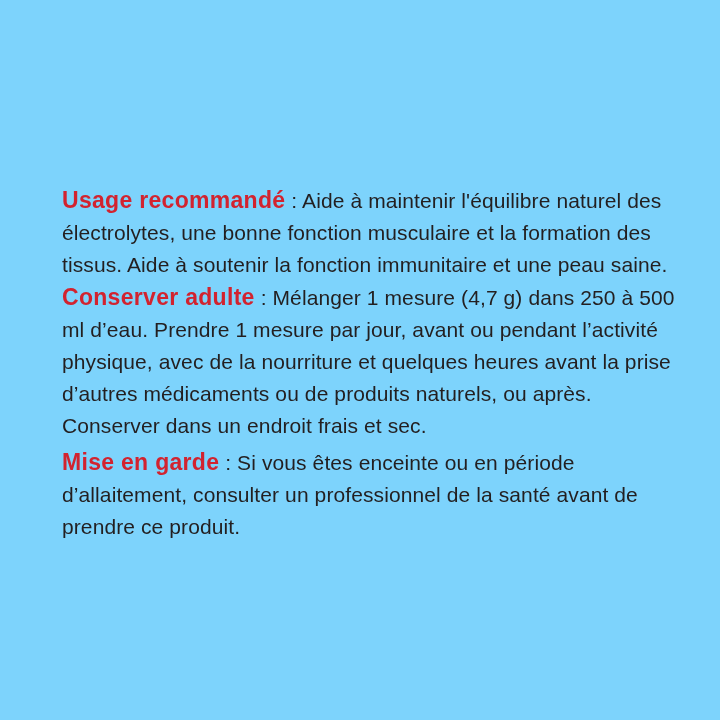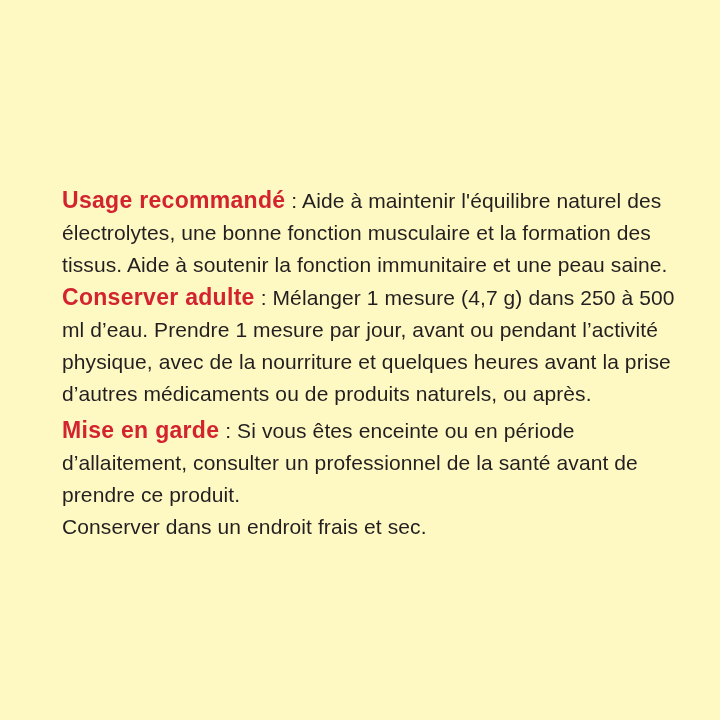--- a/index.html
+++ b/index.html
@@ -6,21 +6,21 @@
   html, body {
     width: 720px;
     height: 720px;
     background: #ffffff;
     font-family: "Liberation Sans", sans-serif;
   }
   .canvas {
     position: relative;
     width: 720px;
     height: 720px;
-    background: #fef9c3;
+    background: #7dd3fc;
     overflow: hidden;
     padding-left: 48px;
   }
   .content {
     position: absolute;
     left: 62px;
     top: 184px;
     width: 630px;
   }
   .para {
@@ -57,20 +57,20 @@
 
     <p class="para"><span class="heading">Usage recommandé</span><span class="sep"> : </span><span class="body">Aide à maintenir l'équilibre naturel des
 électrolytes, une bonne fonction musculaire et la formation des
 tissus. Aide à soutenir la fonction immunitaire et une peau saine.</span></p>
 
     <p class="para"><span class="heading">Conserver adulte</span><span class="sep"> : </span><span class="body">Mélanger 1 mesure (4,7 g) dans 250 à 500
 ml d’eau. Prendre 1 mesure par jour, avant ou pendant l’activité
 physique, avec de la nourriture et quelques heures avant la prise
 d’autres médicaments ou de produits naturels, ou après.</span></p>
 
+    <p class="para storage">Conserver dans un endroit frais et sec.</p>
+
     <p class="para gap-before"><span class="heading">Mise en garde</span><span class="sep"> : </span><span class="body">Si vous êtes enceinte ou en période
 d’allaitement, consulter un professionnel de la santé avant de
 prendre ce produit.</span></p>
-
-    <p class="para storage">Conserver dans un endroit frais et sec.</p>
 
   </div>
 </div>
 
 </body></html>

